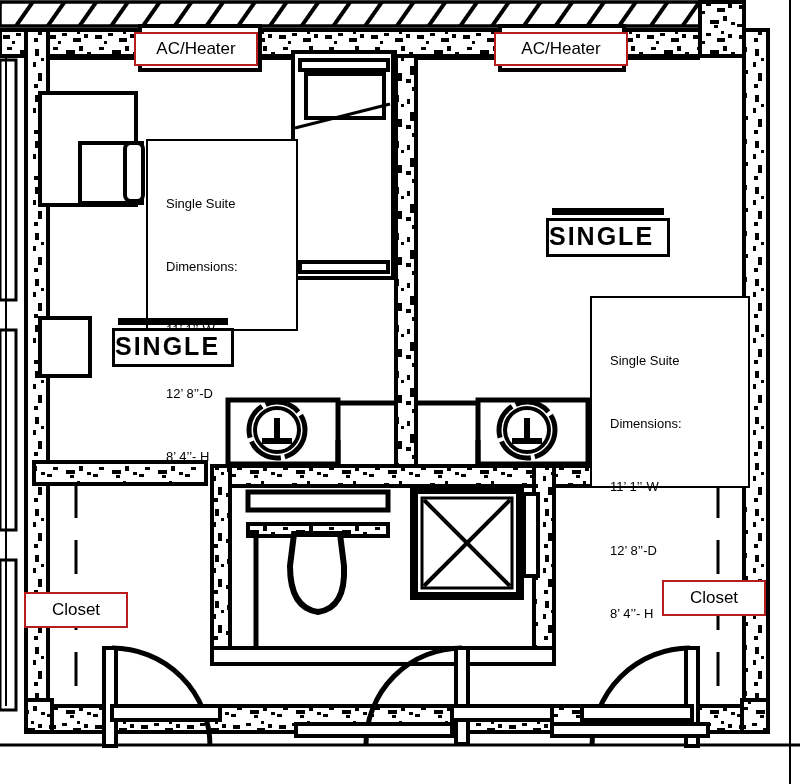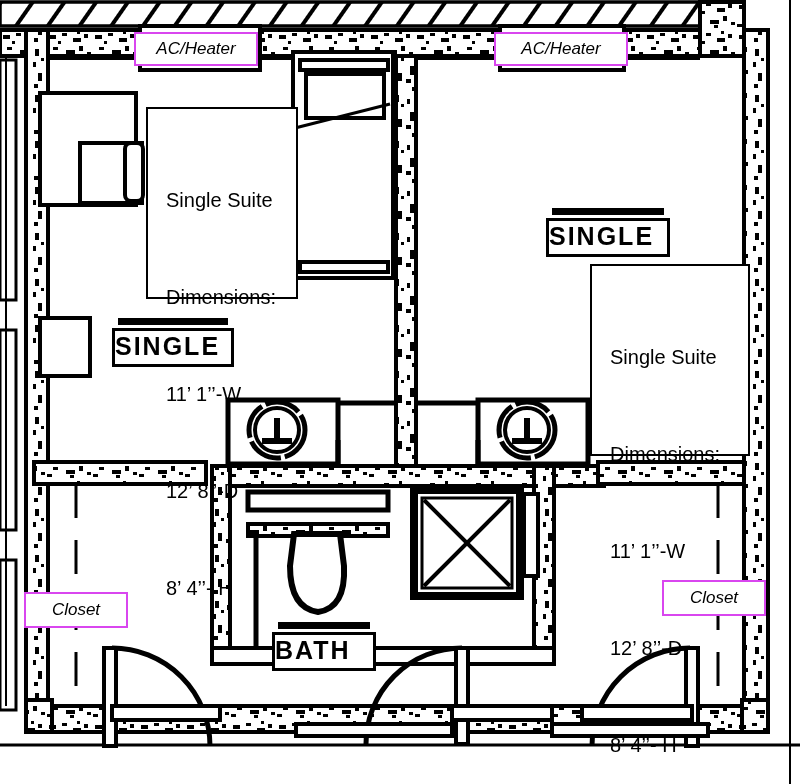--- a/index.html
+++ b/index.html
@@ -24,37 +24,37 @@
     width: 800px;
     height: 784px;
   }
   
   .callout {
     position: absolute;
     background: #ffffff;
     border: 2px solid #000000;
     box-sizing: border-box;
     padding: 10px 14px 12px 18px;
-    font-size: 20px;
+    font-size: 13px;
     line-height: 1.62;
     color: #000000;
     white-space: pre;
+    margin-top: 32px;
   }
   .callout div { white-space: pre; }
   .tagbox {
     position: absolute;
     background: #ffffff;
-    border: 2px solid #d946ef;
+    border: 2px solid #b91c1c;
     box-sizing: border-box;
     display: flex;
     align-items: center;
     justify-content: center;
     font-size: 17px;
     color: #000000;
-    font-style: italic;
   }
   
   .roomtag {
     position: absolute;
     box-sizing: border-box;
   }
   .roomtag .bar {
     height: 7px;
     background: #000000;
     margin: 0 6px 3px 6px;
@@ -288,24 +288,20 @@
   <div class="roomtag" style="left:112px; top:318px; width:122px;">
     <div class="bar"></div>
     <div class="box" style="font-size:25px; padding:1px 0 3px;">SINGLE</div>
   </div>
 
   <div class="roomtag" style="left:546px; top:208px; width:124px;">
     <div class="bar"></div>
     <div class="box" style="font-size:25px; padding:1px 0 3px;">SINGLE</div>
   </div>
 
-  <div class="roomtag" style="left:272px; top:622px; width:104px;">
-    <div class="bar"></div>
-    <div class="box" style="font-size:25px; padding:1px 0 3px;">BATH</div>
-  </div>
 
   <div class="tagbox" style="left:24px; top:592px; width:104px; height:36px;">
     <span>Closet</span>
   </div>
 
   <div class="tagbox" style="left:662px; top:580px; width:104px; height:36px;">
     <span>Closet</span>
   </div>
 
 </div>

